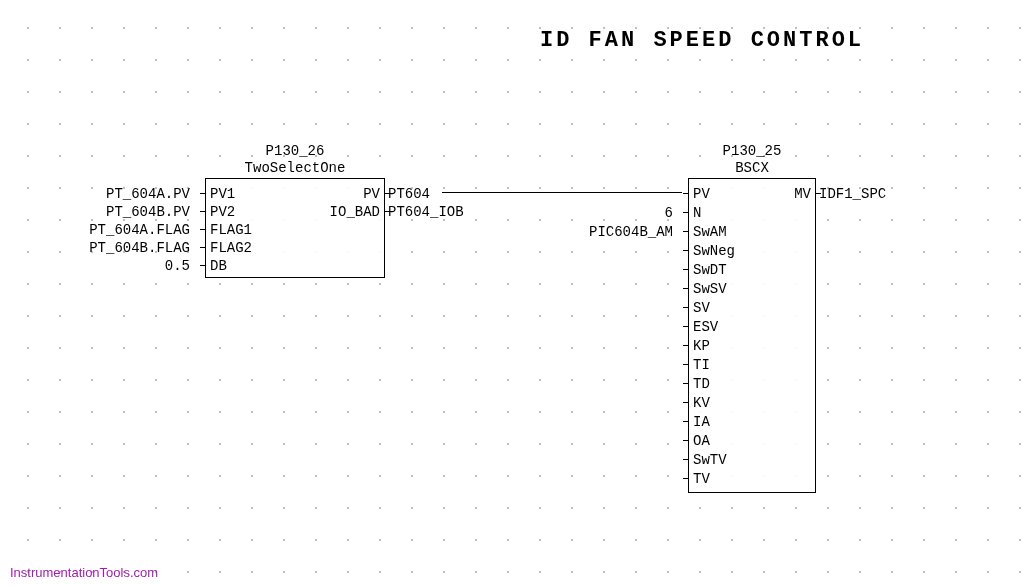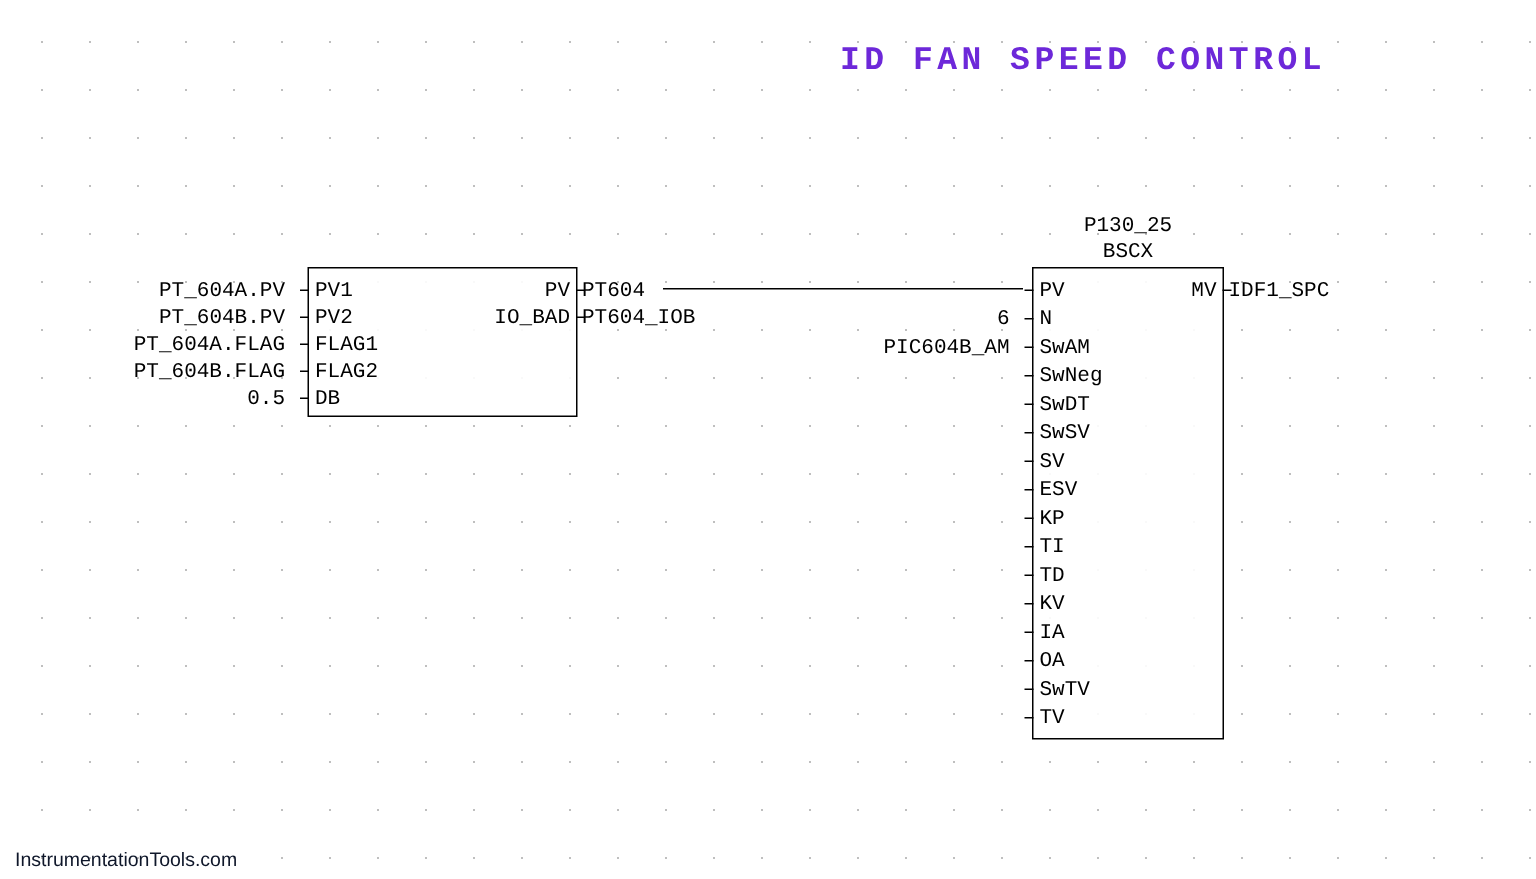--- a/index.html
+++ b/index.html
@@ -23,31 +23,30 @@
     background-size: 32px 32px;
     background-position: 12px 12px;
   }
   .title {
     position: absolute;
     top: 28px;
     left: 540px;
     font-family: "Courier New", monospace;
     font-size: 22px;
     font-weight: bold;
-    color: #6d28d9;
+    color: #000000;
     letter-spacing: 3px;
-    margin-left: 20px;
   }
   .watermark {
     position: absolute;
     left: 10px;
     bottom: 6px;
     font-family: Arial, sans-serif;
     font-size: 13px;
-    color: #0f172a;
+    color: #a21caf;
   }
   .block {
     position: absolute;
     border: 1px solid #000;
     background: rgba(255,255,255,0.9);
   }
   .block-header {
     position: absolute;
     top: -36px;
     left: 0;
@@ -80,20 +79,24 @@
   .wire.h { height: 1px; }
 </style>
 </head>
 <body>
 
 <div class="grid"></div>
 
 <div class="title">ID FAN SPEED CONTROL</div>
 
 <div class="block" style="left:205px; top:178px; width:180px; height:100px;">
+  <div class="block-header">
+    <div>P130_26</div>
+    <div>TwoSelectOne</div>
+  </div>
 
   <span class="tick l" style="top:14px"></span>
   <span class="pin left-inside" style="top:8px">PV1</span>
   <span class="pin left-outside" style="top:8px">PT_604A.PV</span>
 
   <span class="tick l" style="top:32px"></span>
   <span class="pin left-inside" style="top:26px">PV2</span>
   <span class="pin left-outside" style="top:26px">PT_604B.PV</span>
 
   <span class="tick l" style="top:50px"></span>

